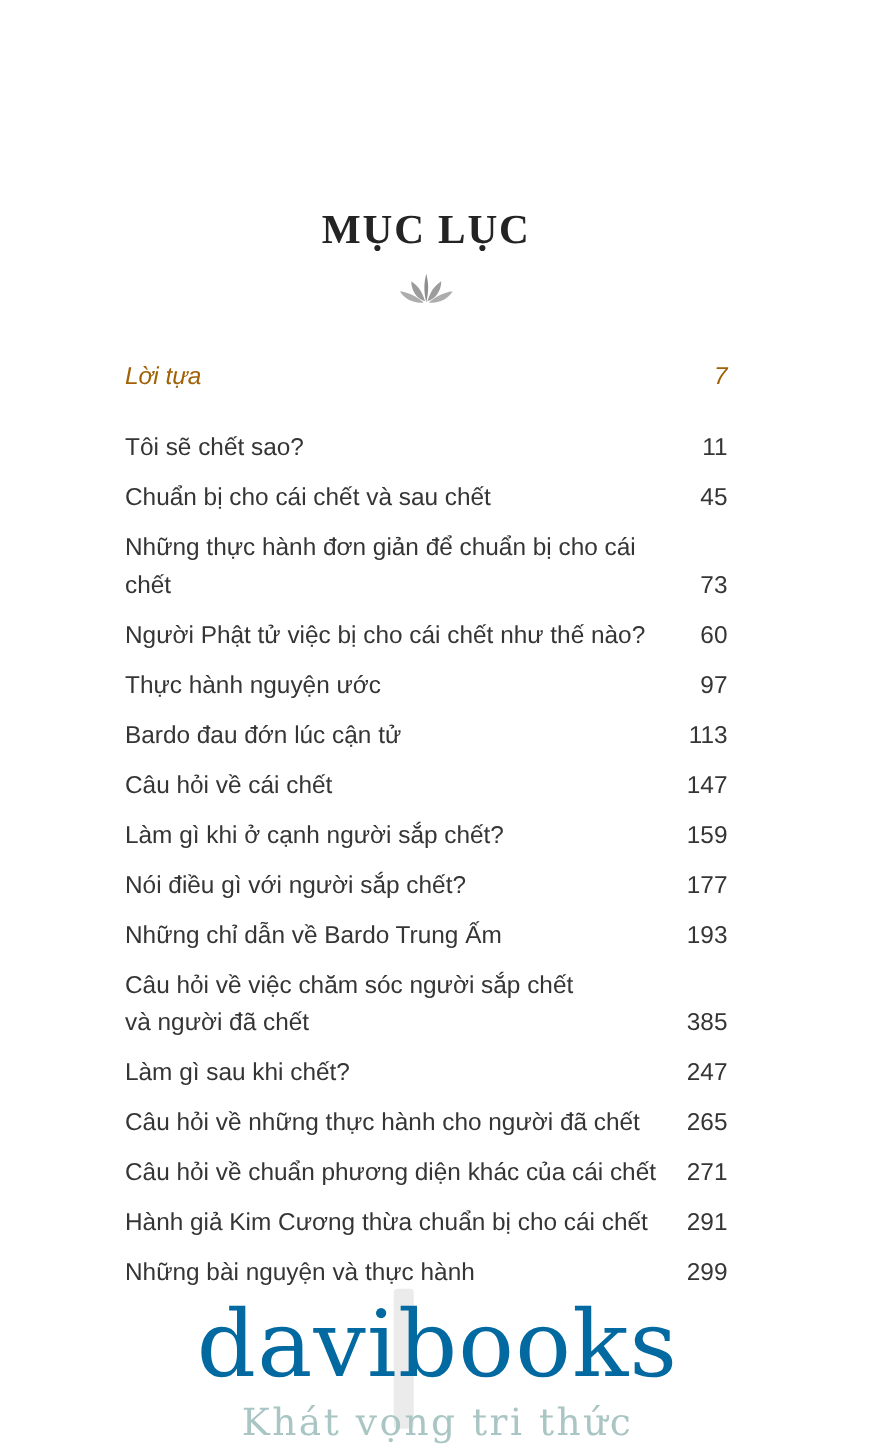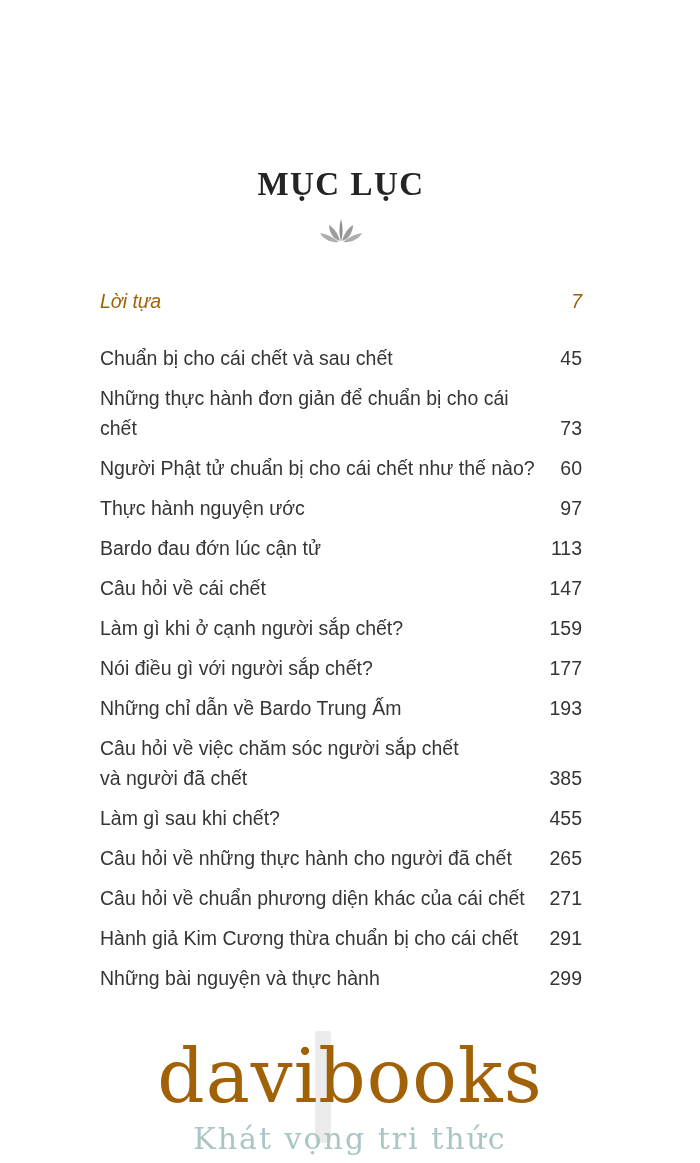--- a/index.html
+++ b/index.html
@@ -79,21 +79,21 @@
     width: 16px;
     height: 112px;
     background: #ebebeb;
     border-radius: 3px;
   }
   .wm-name {
     position: relative;
     font-family: "DejaVu Serif", serif;
     font-size: 74px;
     line-height: 1;
-    color: #a16207;
+    color: #0369a1;
     letter-spacing: 1px;
   }
   .wm-slogan {
     position: relative;
     font-family: "DejaVu Serif", serif;
     font-size: 30px;
     line-height: 1.2;
     margin-top: 8px;
     color: #a9c6c4;
     letter-spacing: 2px;
@@ -118,29 +118,33 @@
     </div>
 
     <div class="preface-row">
       <span class="label">Lời tựa</span>
       <span class="pagenum">7</span>
     </div>
 
     <div class="entries">
 
       <div class="row">
+        <span class="label">Tôi sẽ chết sao?</span>
+        <span class="pagenum">11</span>
+      </div>
+      <div class="row">
         <span class="label">Chuẩn bị cho cái chết và sau chết</span>
         <span class="pagenum">45</span>
       </div>
       <div class="row">
         <span class="label">Những thực hành đơn giản để chuẩn bị cho cái chết</span>
         <span class="pagenum">73</span>
       </div>
       <div class="row">
-        <span class="label">Người Phật tử chuẩn bị cho cái chết như thế nào?</span>
+        <span class="label">Người Phật tử việc bị cho cái chết như thế nào?</span>
         <span class="pagenum">60</span>
       </div>
       <div class="row">
         <span class="label">Thực hành nguyện ước</span>
         <span class="pagenum">97</span>
       </div>
       <div class="row">
         <span class="label">Bardo đau đớn lúc cận tử</span>
         <span class="pagenum">113</span>
       </div>
@@ -160,21 +164,21 @@
         <span class="label">Những chỉ dẫn về Bardo Trung Ấm</span>
         <span class="pagenum">193</span>
       </div>
       <div class="row">
         <span class="label">Câu hỏi về việc chăm sóc người sắp chết
 và người đã chết</span>
         <span class="pagenum">385</span>
       </div>
       <div class="row">
         <span class="label">Làm gì sau khi chết?</span>
-        <span class="pagenum">455</span>
+        <span class="pagenum">247</span>
       </div>
       <div class="row">
         <span class="label">Câu hỏi về những thực hành cho người đã chết</span>
         <span class="pagenum">265</span>
       </div>
       <div class="row">
         <span class="label">Câu hỏi về chuẩn phương diện khác của cái chết</span>
         <span class="pagenum">271</span>
       </div>
       <div class="row">

